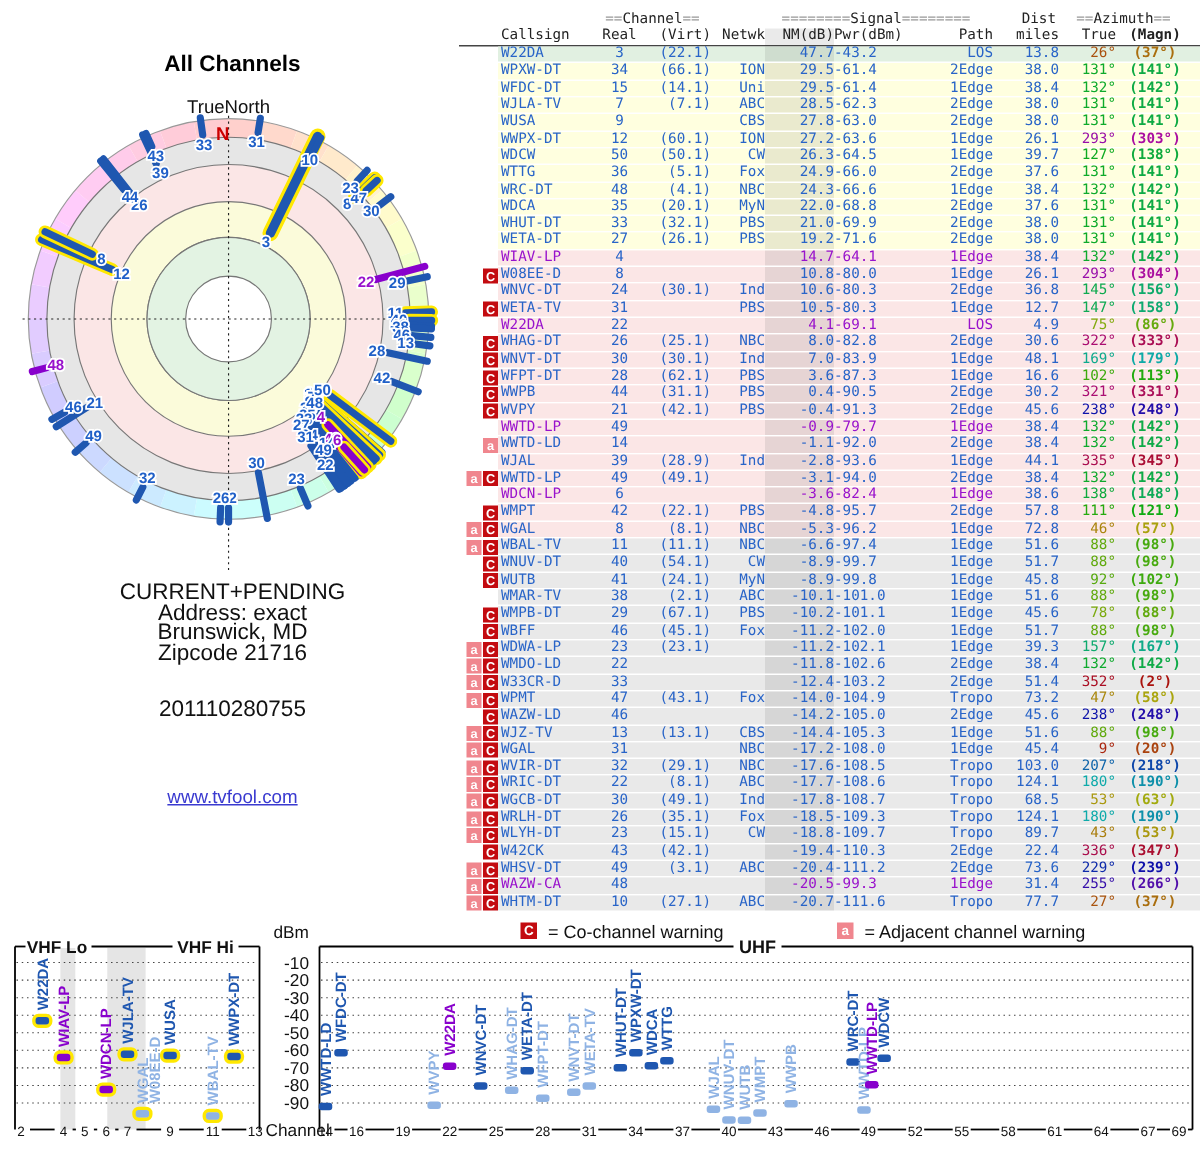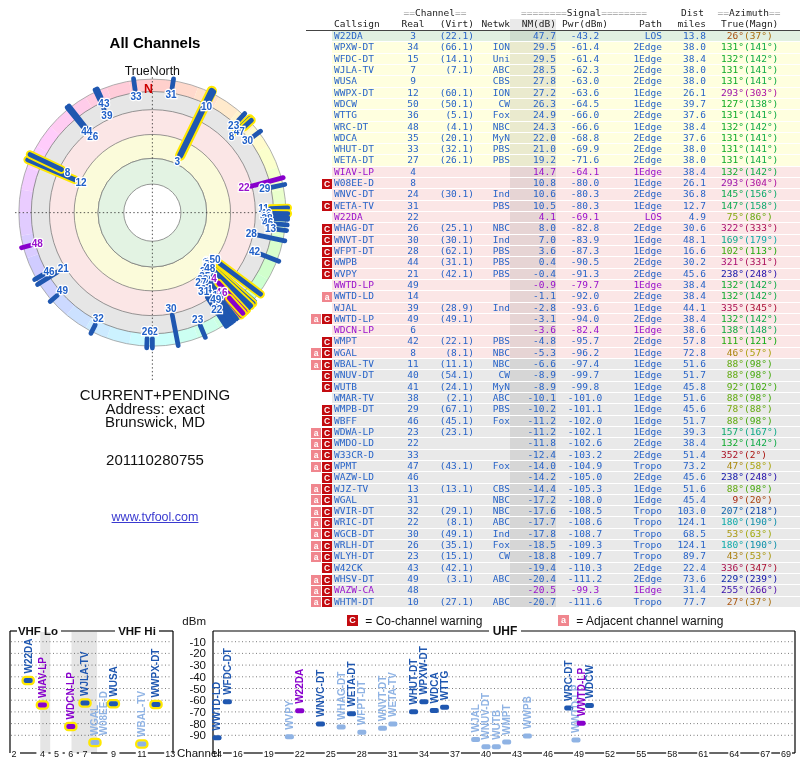--- a/index.html
+++ b/index.html
@@ -28,25 +28,25 @@
   .bandw{display:flex;border-bottom:1px solid #fff;flex:1;}
   .bg-g{background:#e1f0e1;}
   .bg-y{background:#ffffdf;}
   .bg-p{background:#fbe6e6;}
   .bg-e{background:#e9e9e9;}
   .c-cs{width:66px;text-align:left;padding-left:2px;}
   .c-re{width:26px;text-align:center;}
   .c-vi{width:48px;text-align:right;}
   .c-ne{width:36px;text-align:right;}
   .c-nm{width:46px;text-align:right;}
-  .c-pw{width:58px;text-align:center;}
+  .c-pw{width:58px;text-align:left;}
   .c-pa{width:48px;text-align:right;}
   .c-mi{width:44px;text-align:right;}
   .c-tr{width:38px;text-align:right;}
-  .c-mg{width:52px;text-align:left;padding-right:2px;}
+  .c-mg{width:52px;text-align:center;padding-right:2px;font-weight:bold;}
   .shade{background:rgba(95,95,95,0.13);}
   .tblue{color:#2864c8;}
   .tpurple{color:#9912cc;}
   
   .lg-box{width:11px;height:11px;display:inline-block;text-align:center;font-size:9px;font-weight:bold;color:#fff;line-height:11px;vertical-align:middle;}
   #legend-co{left:347px;top:613px;font-size:12px;color:#111;}
   #legend-adj{left:558px;top:613px;font-size:12px;color:#111;}
   .lg-txt{margin-left:4px;vertical-align:middle;}
   #charts-svg{left:0;top:610px;}
 </style>
@@ -220,20 +220,21 @@
     <text x="57.66130247215354" y="307.50737862381345" text-anchor="middle" font-size="10.5" font-weight="bold" fill="#2060c8" stroke="#fff" stroke-width="2.5" paint-order="stroke" font-family="&quot;Liberation Sans&quot;,sans-serif">49</text>
     <text x="31.259271713866454" y="257.8523806378151" text-anchor="middle" font-size="10.5" font-weight="bold" fill="#9912cc" stroke="#fff" stroke-width="2.5" paint-order="stroke" font-family="&quot;Liberation Sans&quot;,sans-serif">48</text>
     <text x="208.74881246744334" y="114.12418447645402" text-anchor="middle" font-size="10.5" font-weight="bold" fill="#2060c8" stroke="#fff" stroke-width="2.5" paint-order="stroke" font-family="&quot;Liberation Sans&quot;,sans-serif">10</text>
   </svg>
 
 <div id="search-block" class="abs">
   <div id="search-lines">
       <div class="search-line">CURRENT+PENDING</div>
       <div class="search-line">Address: exact</div>
       <div class="search-line">Brunswick, MD</div>
+      <div class="search-line">Zipcode 21716</div>
     </div>
   <div id="db-block">
       <div class="search-line">201110280755</div>
     </div>
   <a id="site-link">www.tvfool.com</a>
 </div>
 
 <div id="tbl" class="abs">
     <div class="hrow"><span class="hc" style="width:92px"></span><span class="hc" style="width:74px;text-align:center"><span class="heq">==</span>Channel<span class="heq">==</span></span><span class="hc" style="width:36px"></span><span class="hc" style="width:152px;text-align:center"><span class="heq">========</span>Signal<span class="heq">========</span></span><span class="hc" style="width:44px;text-align:right">Dist</span><span class="hc" style="width:90px;text-align:center"><span class="heq">==</span>Azimuth<span class="heq">==</span></span></div>
     <div class="hrow hdr2"><span style="width:26px"></span><span class="c-cs">Callsign</span><span class="c-re">Real</span><span class="c-vi">(Virt)</span><span class="c-ne">Netwk</span><span class="c-nm shade">NM(dB)</span><span class="c-pw">Pwr(dBm)</span><span class="c-pa">Path</span><span class="c-mi">miles</span><span class="c-tr">True</span><span class="c-mg">(Magn)</span></div>

